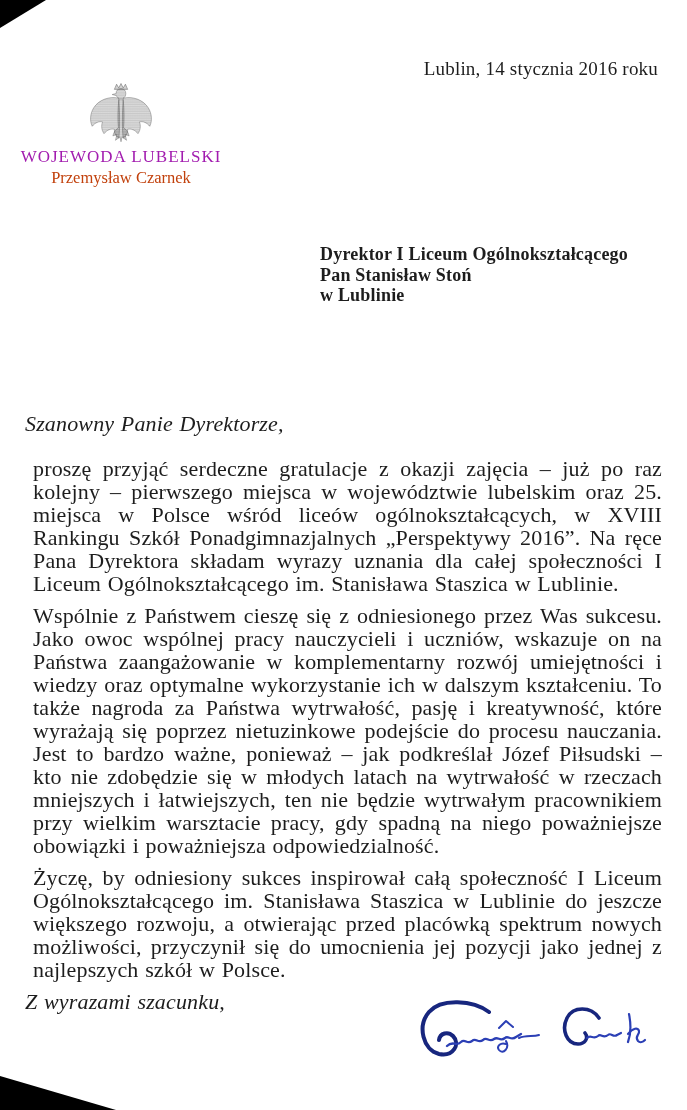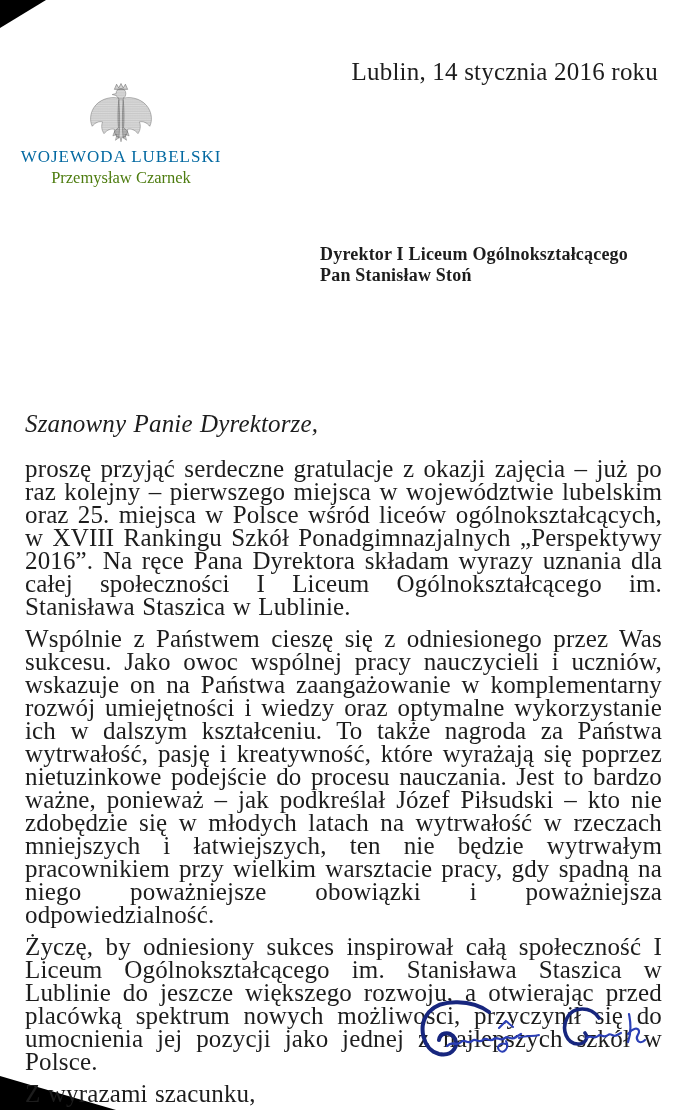--- a/index.html
+++ b/index.html
@@ -10,34 +10,34 @@
     overflow:hidden;
     font-family:"Liberation Serif","DejaVu Serif",serif;
     color:#1d1d1d;
   }
   
   .corner-tl{position:absolute;left:0;top:0;width:46px;height:28px;background:#000;
     -webkit-clip-path:polygon(0 0,100% 0,0 100%);clip-path:polygon(0 0,100% 0,0 100%);}
   .corner-bl{position:absolute;left:0;bottom:0;width:116px;height:34px;background:#000;
     -webkit-clip-path:polygon(0 0,100% 100%,0 100%);clip-path:polygon(0 0,100% 100%,0 100%);}
   
-  .dateline{position:absolute;top:58px;right:29px;font-size:25px;letter-spacing:.2px;}
+  .dateline{position:absolute;top:58px;right:29px;font-size:19px;letter-spacing:.2px;}
   
   .letterhead{position:absolute;left:15px;top:82px;width:212px;text-align:center;}
   .emblem{width:74px;height:62px;display:block;margin:0 auto 3px auto;}
-  .office{font-size:17px;letter-spacing:1px;color:#0369a1;line-height:20px;}
-  .officeholder{font-size:16.5px;color:#4d7c0f;line-height:21px;}
+  .office{font-size:17px;letter-spacing:1px;color:#a21caf;line-height:20px;}
+  .officeholder{font-size:16.5px;color:#c2410c;line-height:21px;}
   
   .addressee{position:absolute;left:320px;top:244px;font-weight:bold;font-size:18px;line-height:20.5px;letter-spacing:.2px;}
   
-  .bodytext{position:absolute;left:25px;top:412px;width:637px;font-size:25px;line-height:23px;letter-spacing:.15px;word-spacing:1px;}
+  .bodytext{position:absolute;left:25px;top:412px;width:637px;font-size:22px;line-height:23px;letter-spacing:.15px;word-spacing:1px;}
   .salutation{font-style:italic;margin:0 0 22px 0;}
-  .para{text-align:justify;margin:0 0 9px 0;}
+  .para{text-align:justify;margin:0 0 9px 8px;}
   .quote{}
-  .closing{margin:2px 0 0 0;}
+  .closing{font-style:italic;margin:2px 0 0 0;}
   
   .signature{position:absolute;left:403px;top:998px;width:250px;height:78px;}
 </style>
 </head>
 <body>
 
 <div class="page">
 
   <div class="corner-tl"></div>
   <div class="corner-bl"></div>
@@ -57,20 +57,21 @@
       <path d="M53 22 C66 19 80 24 87 35 C92 43 92.5 53 89 60 C85 55 80 53 75 54 C77 59 76.5 65 73 70 C69 65 64 63 59 64 C59.5 69 57 74 53 76 C51.5 66 51.5 44 53 22 Z" fill="url(#stip)" stroke="#4a4a4a" stroke-width="0.5"></path>
       <path d="M47 24 L53 24 C54.5 38 54.5 52 53.5 62 C57 64 60 68 61 73 L55.5 71 L57.5 79 L51.5 74.5 L50 81 L48.5 74.5 L42.5 79 L44.5 71 L39 73 C40 68 43 64 46.5 62 C45.5 52 45.5 38 47 24 Z" fill="url(#stip)" stroke="#4a4a4a" stroke-width="0.5"></path>
     </svg>
     <div class="office">WOJEWODA LUBELSKI</div>
     <div class="officeholder">Przemysław Czarnek</div>
   </div>
 
   <div class="addressee">
     <div>Dyrektor I Liceum Ogólnokształcącego</div>
     <div>Pan Stanisław Stoń</div>
+    <div>w Lublinie</div>
   </div>
 
   <div class="bodytext">
     <p class="salutation">Szanowny Panie Dyrektorze,</p>
     <p class="para">proszę przyjąć serdeczne gratulacje z okazji zajęcia – już po raz kolejny – pierwszego miejsca w województwie lubelskim oraz 25. miejsca w Polsce wśród liceów ogólnokształcących, w XVIII Rankingu Szkół Ponadgimnazjalnych „Perspektywy 2016”. Na ręce Pana Dyrektora składam wyrazy uznania dla całej społeczności I Liceum Ogólnokształcącego im. Stanisława Staszica w Lublinie.</p>
     <p class="para"><span>Wspólnie z Państwem cieszę się z odniesionego przez Was sukcesu. Jako owoc wspólnej pracy nauczycieli i uczniów, wskazuje on na Państwa zaangażowanie w komplementarny rozwój umiejętności i wiedzy oraz optymalne wykorzystanie ich w dalszym kształceniu. To także nagroda za Państwa wytrwałość, pasję i kreatywność, które wyrażają się poprzez nietuzinkowe podejście do procesu nauczania. Jest to bardzo ważne, ponieważ – jak podkreślał Józef Piłsudski – </span><span class="quote">kto nie zdobędzie się w młodych latach na wytrwałość w rzeczach mniejszych i łatwiejszych, ten nie będzie wytrwałym pracownikiem przy wielkim warsztacie pracy, gdy spadną na niego poważniejsze obowiązki i poważniejsza odpowiedzialność.</span></p>
     <p class="para">Życzę, by odniesiony sukces inspirował całą społeczność I Liceum Ogólnokształcącego im. Stanisława Staszica w Lublinie do jeszcze większego rozwoju, a otwierając przed placówką spektrum nowych możliwości, przyczynił się do umocnienia jej pozycji jako jednej z najlepszych szkół w Polsce.</p>
     <p class="closing">Z wyrazami szacunku,</p>
   </div>
 

